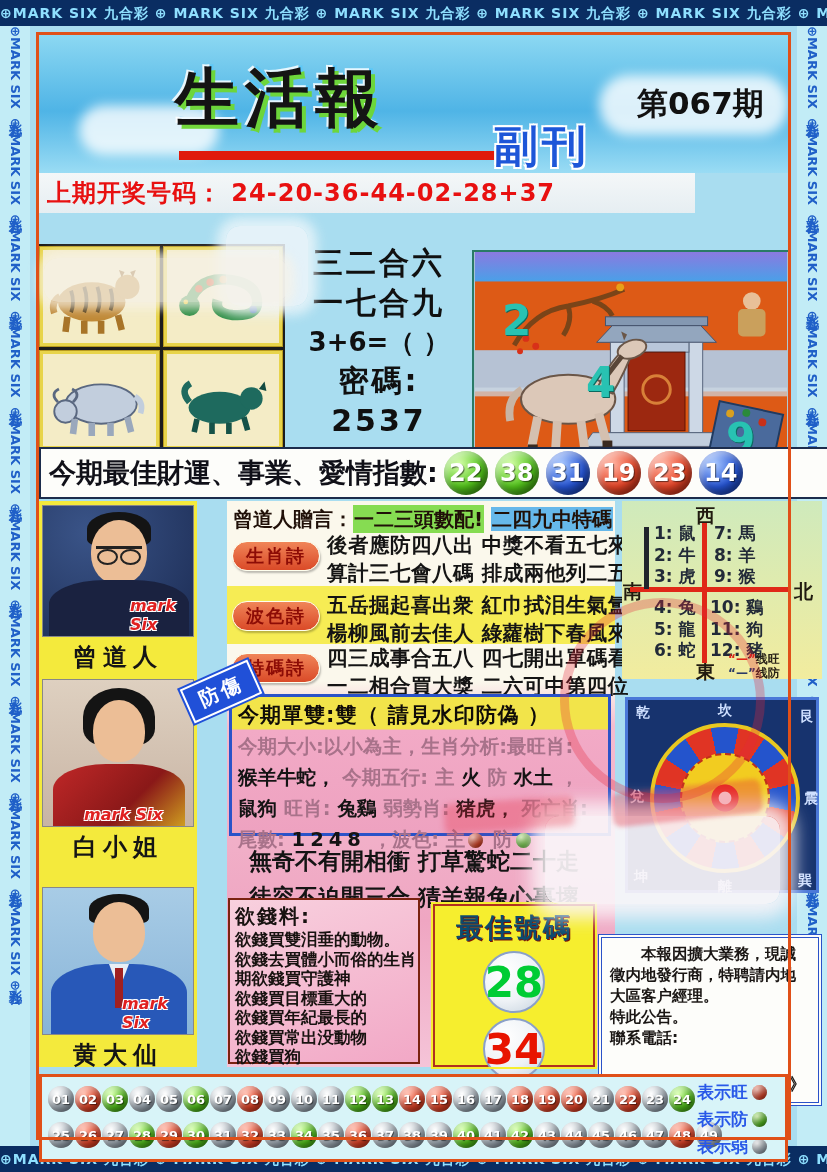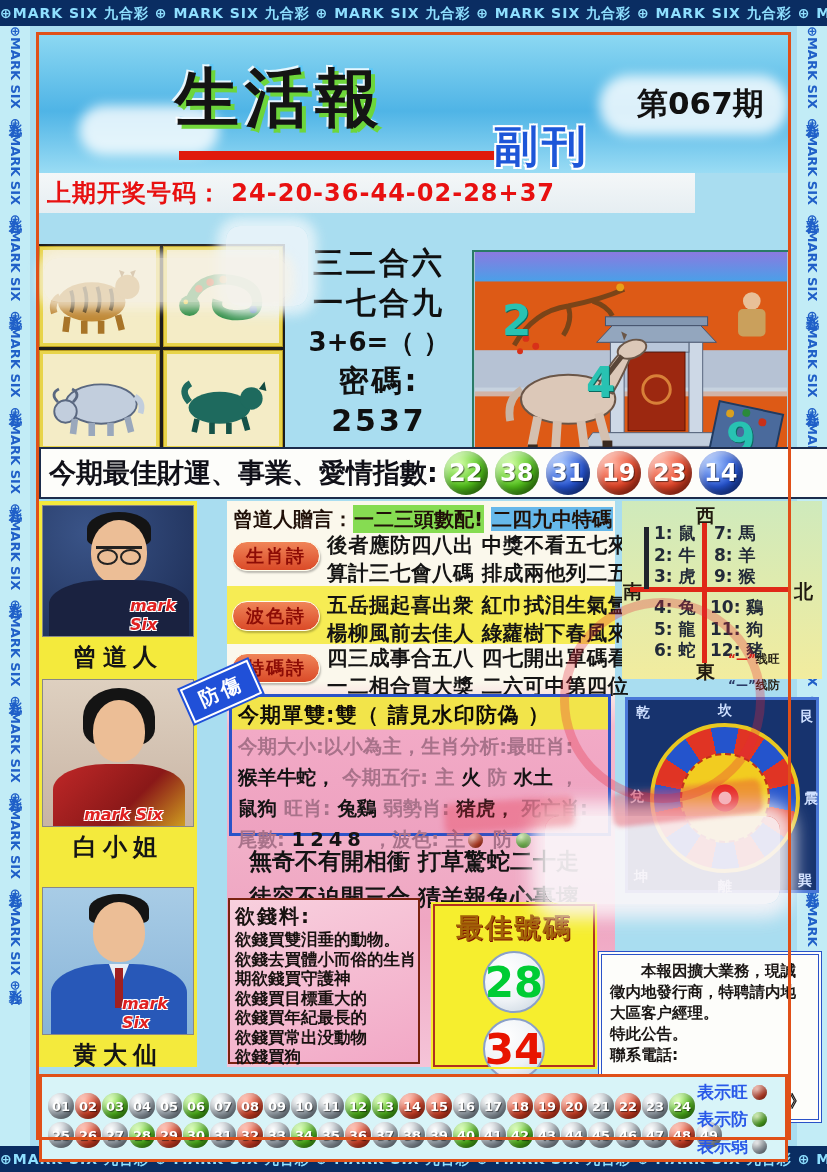--- a/index.html
+++ b/index.html
@@ -104,21 +104,21 @@
 
   .couplet { position:absolute; left:22px; font-size:23px; color:#141414; white-space:nowrap; }
 
   .yqbox { position:absolute; left:1px; top:397px; width:192px; height:166px; border:2px solid #7a2210;
     background:linear-gradient(160deg,#f8d0de,#f2a8c6); padding:3px 5px; }
   .yqbox .yqt { font-size:20px; color:#181210; letter-spacing:2px; }
   .yqbox .yql { font-size:16.5px; color:#181210; line-height:19.5px; white-space:nowrap; }
 
   .bestbox { position:absolute; left:206px; top:403px; width:162px; height:163px; background:#f6ee2e;
     border:2px solid #b03020; outline:2px solid #f6ee2e; text-align:center; }
-  .bestbox .bt { font-size:27px; color:#a16207; letter-spacing:2px; margin-top:4px;
+  .bestbox .bt { font-size:27px; color:#0c4a6e; letter-spacing:2px; margin-top:4px;
     text-shadow:1px 1px 0 #801000; }
   .bestball { width:62px; height:62px; border-radius:50%; margin:5px auto 0;
     background:radial-gradient(circle at 35% 30%,#fff,#eef2f6 55%,#c2d0dc); border:2px solid #8aa0c8;
     display:flex; align-items:center; justify-content:center; font-size:42px; }
   .bestball.gtext { color:#00cc33; } .bestball.rtext { color:#e81400; }
 
   
   .rightcol { position:absolute; left:592px; top:475px; width:200px; height:566px; }
   .compass { position:absolute; left:0; top:0; width:200px; height:178px;
     background:linear-gradient(180deg,#cfeabc,#f2ec9e); color:#1c2230; }
@@ -137,30 +137,30 @@
   .wheel-mid { position:absolute; left:26px; top:26px; width:90px; height:90px; border-radius:50%;
     background:#f2cc20; border:2px dashed #c03018; }
   .wheel-center { position:absolute; left:56px; top:56px; width:30px; height:30px; border-radius:50%;
     background:radial-gradient(circle,#fff 28%,#e82818 32% 62%,#f2cc20 66%); }
   .trig span { position:absolute; color:#cfe0ff; font-size:14px; }
   .trig span:nth-of-type(1){left:8px;top:4px;} .trig span:nth-of-type(2){left:90px;top:2px;}
   .trig span:nth-of-type(3){left:172px;top:8px;} .trig span:nth-of-type(4){left:176px;top:90px;}
   .trig span:nth-of-type(5){left:170px;top:172px;} .trig span:nth-of-type(6){left:90px;top:178px;}
   .trig span:nth-of-type(7){left:6px;top:168px;} .trig span:nth-of-type(8){left:2px;top:88px;}
 
-  .announce { position:absolute; left:-24px; top:450px; width:224px; height:172px; background:#fdfdfa;
+  .announce { position:absolute; left:-24px; top:433px; width:224px; height:172px; background:#fdfdfa;
     border:4px double #2a52c8; padding:6px 8px 4px; }
   .announce .al { font-size:15.5px; color:#1a1614; line-height:21px; white-space:nowrap; }
   .announce .al.first { text-indent:2em; }
   .announce .sig { position:absolute; right:12px; bottom:6px; font-size:17px; color:#1a1614; }
 
   
   .bottom { position:absolute; left:9px; top:1048px; width:749px; height:88px; background:#d8f4f8; border:3px solid #e05018; }
   .brow { position:absolute; left:6px; display:flex; gap:1px; }
-  .brow1 { top:16px; } .brow2 { top:45px; }
+  .brow1 { top:9px; } .brow2 { top:45px; }
   .bleg { position:absolute; left:655px; top:2px; }
   .blegrow { display:flex; align-items:center; gap:4px; height:27px; font-size:17px; color:#2858e8; }
 
   
   .blur { position:absolute; border-radius:14px; z-index:30; }
   .wm { position:absolute; z-index:31; }
   .wm-ring { left:560px; top:598px; width:205px; height:205px; border:9px solid rgba(228,40,60,.30); border-radius:50%; }
   .wm-blob1 { left:612px; top:786px; width:150px; height:34px; background:rgba(228,40,60,.34); border-radius:8px; transform:rotate(-6deg); filter:blur(2px); }
   .wm-blob2 { left:444px; top:800px; width:130px; height:30px; background:rgba(228,40,60,.30); border-radius:6px; transform:rotate(-4deg); filter:blur(3px); }
 </style>
@@ -438,21 +438,21 @@
         <div class="zcol" style="left:32px;top:96px;">4: 兔
 5: 龍
 6: 蛇</div>
         <div class="zcol" style="left:88px;top:96px;">10: 鷄
 11: 狗
 12: 豬</div>
       </div>
       <div class="cleg" style="left:106px;top:150px;">
         <span class="dash-red">“—”</span><span>线旺</span>
       </div>
-      <div class="cleg" style="left:106px;top:176px;">
+      <div class="cleg" style="left:106px;top:164px;">
         <span class="dash-blue">“—”</span><span>线防</span>
       </div>
 
       <div class="wheelbox">
         <div class="trig">
 
         <span>乾</span>
             <span>坎</span>
             <span>艮</span>
             <span>震</span>

